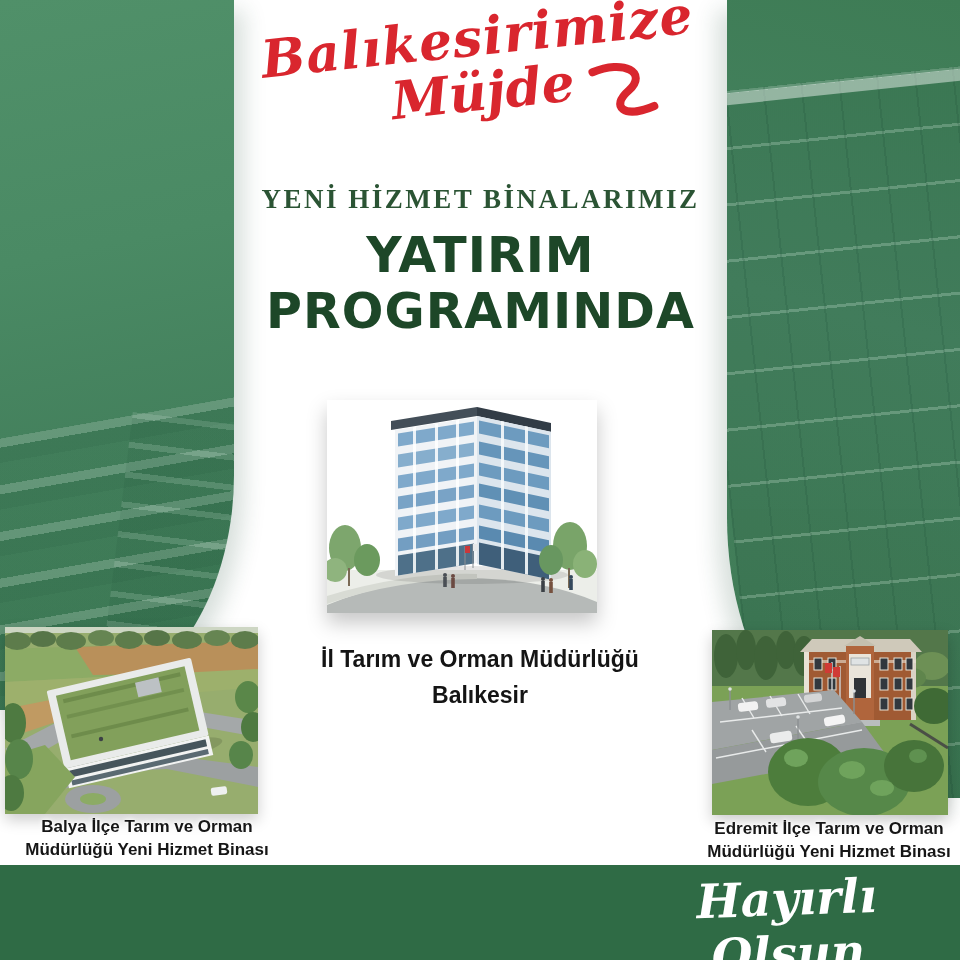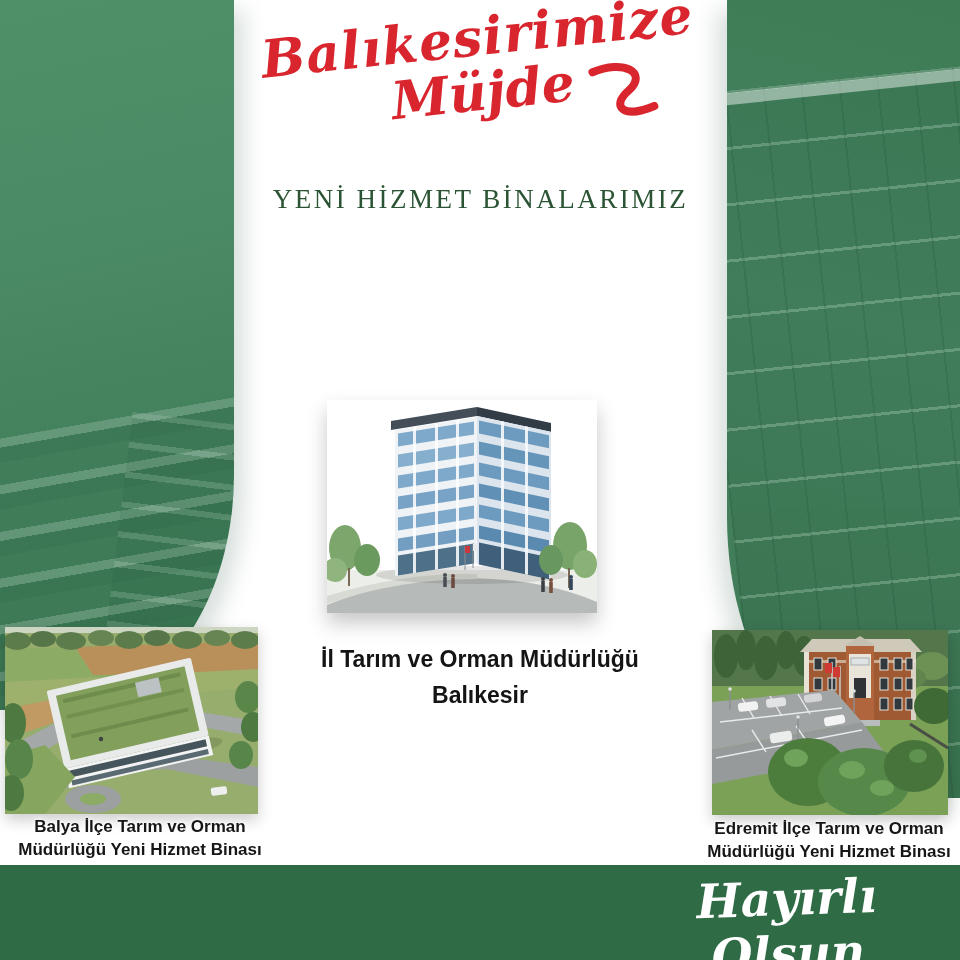--- a/index.html
+++ b/index.html
@@ -58,21 +58,21 @@
     transform:rotate(-6deg);
     font-family:"DejaVu Serif",serif;font-style:italic;font-weight:bold;
     line-height:1.02;
   }
   .script-line1{font-size:52px;letter-spacing:1px;}
   .script-line2{font-size:52px;margin-top:2px;position:relative;}
   .swash{position:absolute;right:58px;top:66px;}
   
   .subtitle{
     position:absolute;left:234px;top:184px;width:493px;text-align:center;
-    font-family:"Liberation Serif",serif;font-weight:400;
+    font-family:"Liberation Serif",serif;font-weight:700;
     font-size:27px;letter-spacing:2.5px;
   }
   .headline{
     position:absolute;left:234px;top:228px;width:493px;text-align:center;
     font-family:"DejaVu Sans",sans-serif;font-weight:800;
     font-size:49px;line-height:56px;letter-spacing:1px;
   }
   
   .photo{position:absolute;overflow:hidden;}
   .photo svg{display:block;}
@@ -85,21 +85,21 @@
   
   .caption-center{
     position:absolute;left:250px;top:641px;width:460px;text-align:center;
     font-weight:700;font-size:23px;line-height:36px;color:#141414;
   }
   .caption-side{
     position:absolute;text-align:center;font-weight:700;font-size:17px;
     line-height:23px;color:#161616;
     text-shadow:0 0 6px #ffffff,0 0 3px #ffffff;
   }
-  .caption-balya{left:9px;top:815px;width:262px;}
+  .caption-balya{left:16px;top:815px;width:262px;}
   .caption-edremit{left:698px;top:817px;width:262px;}
   
   .band{position:absolute;left:0;top:865px;width:960px;height:95px;}
   .closing{
     position:absolute;left:625px;top:871px;width:325px;text-align:center;
     font-family:"DejaVu Serif",serif;font-style:italic;font-weight:bold;
     font-size:47px;color:#ffffff;transform:rotate(-2deg);
   }
 </style>
 </head>
@@ -120,20 +120,24 @@
   <div class="script-title" style="color:#d9262e;">
     <div class="script-line1">Balıkesirimize</div>
     <div class="script-line2">Müjde</div>
     <svg class="swash" width="74" height="66" viewBox="0 0 74 66">
       <path d="M8 8 C40 -2 64 14 42 30 C22 44 34 58 66 48" stroke="#d9262e" stroke-width="8" fill="none" stroke-linecap="round"></path>
     </svg>
   </div>
 
   <div class="subtitle" style="color:#2b5434;">YENİ HİZMET BİNALARIMIZ</div>
 
+  <div class="headline" style="color:#1d4728;">
+    <div>YATIRIM</div>
+    <div>PROGRAMINDA</div>
+  </div>
 
   <div class="photo photo-center">
     <svg width="270" height="213" viewBox="0 0 270 213">
       <rect width="270" height="213" fill="#ffffff"></rect>
 
       <rect y="170" width="270" height="43" fill="#eceee9"></rect>
       <path d="M0 205 Q60 180 135 178 Q215 178 270 202 L270 213 L0 213 Z" fill="#b6bab8"></path>
       <path d="M0 196 Q80 172 150 174 L150 179 Q70 179 0 204 Z" fill="#d8dbd4"></path>
       <ellipse cx="145" cy="175" rx="96" ry="9" fill="rgba(0,0,0,0.10)"></ellipse>
 

